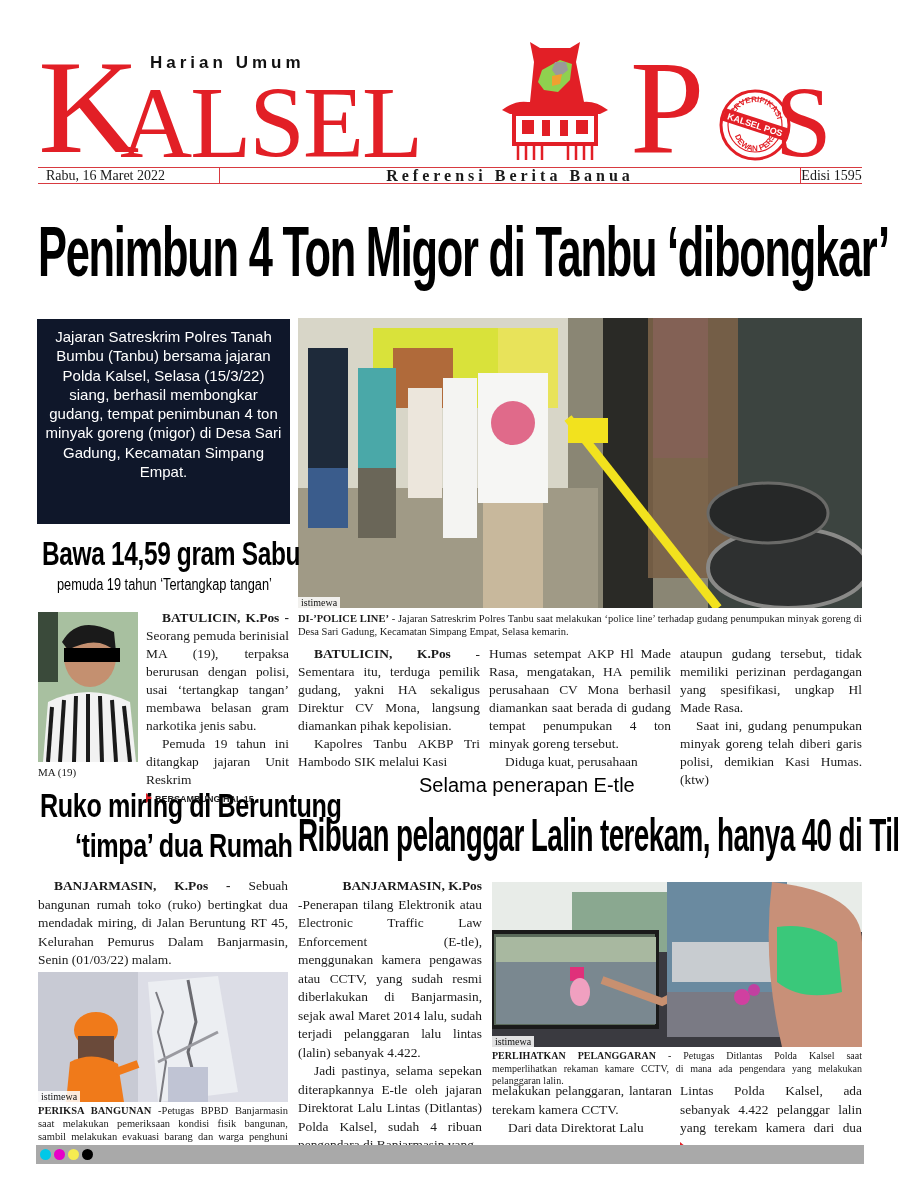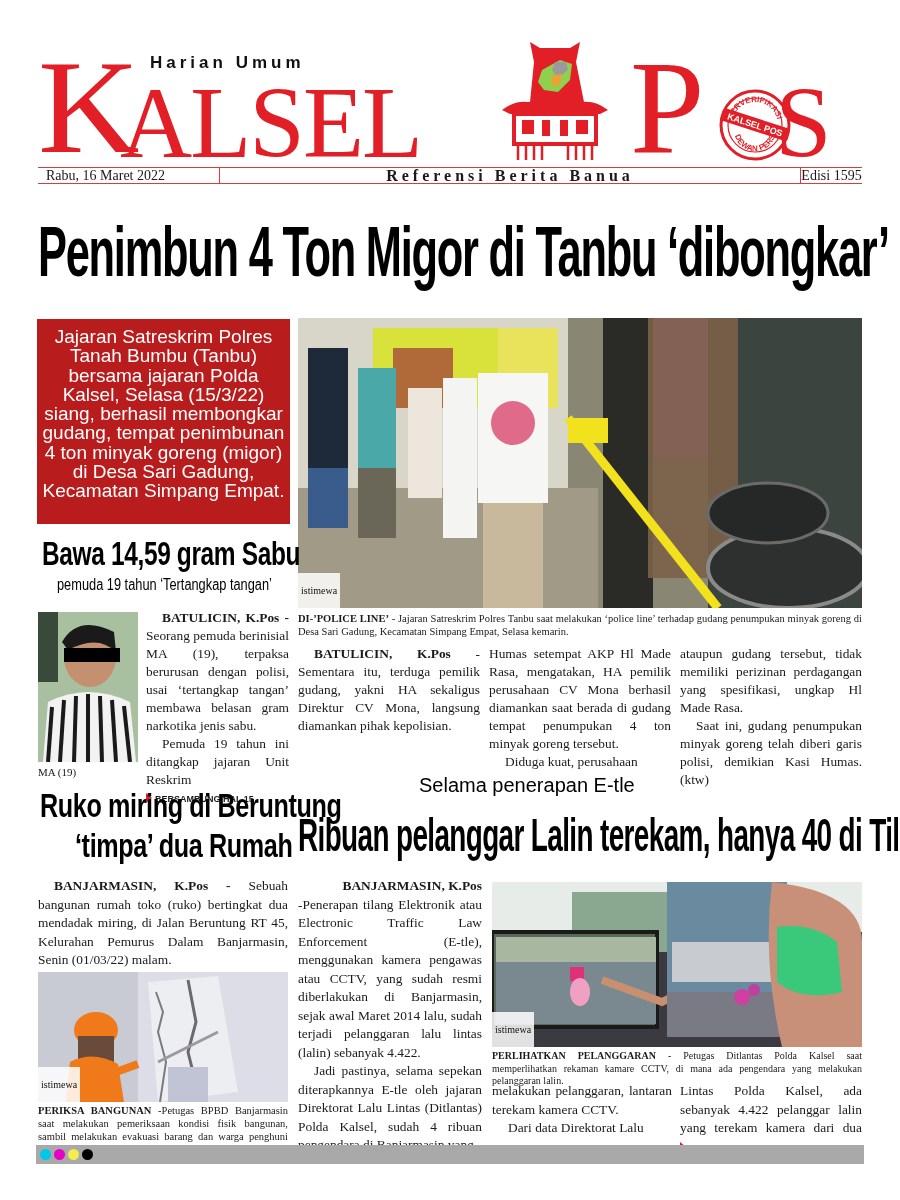--- a/index.html
+++ b/index.html
@@ -21,25 +21,25 @@
   .dateline .cell { height: 100%; display: flex; align-items: center; }
   .date { width: 182px; padding-left: 8px; border-right: 1px solid #d83a40; font-size: 14px; }
   .tagline { flex: 1; justify-content: center; font-size: 16px; font-weight: bold; letter-spacing: 4px; }
   .edition { width: 62px; border-left: 1px solid #d83a40; justify-content: center; font-size: 14px; }
 
   
   .hl { position: absolute; font-family: "Liberation Sans", sans-serif; font-weight: bold; color: #000; white-space: nowrap; transform-origin: left top; }
   .main-headline { left: 38px; top: 212px; font-size: 70px; letter-spacing: -2px; transform: scaleX(0.62); }
 
   
-  .lead-box { position: absolute; left: 37px; top: 319px; width: 253px; height: 205px; background: #b91c1c; color: #fff; font-family: "Liberation Sans", sans-serif; font-size: 19px; line-height: 19.3px; text-align: center; padding: 8px 4px; }
+  .lead-box { position: absolute; left: 37px; top: 319px; width: 253px; height: 205px; background: #0f172a; color: #fff; font-family: "Liberation Sans", sans-serif; font-size: 15px; line-height: 19.3px; text-align: center; padding: 8px 4px; }
 
   
   .photo { position: absolute; overflow: hidden; }
-  .credit { position: absolute; left: 0; bottom: 0; background: rgba(255,255,255,0.85); font-size: 10px; padding: 12px 3px; color: #111; }
+  .credit { position: absolute; left: 0; bottom: 0; background: rgba(255,255,255,0.85); font-size: 10px; padding: 0 3px; color: #111; }
 
   .photo-main { left: 298px; top: 318px; width: 564px; height: 290px; }
   .photo-suspect { left: 38px; top: 612px; width: 100px; height: 150px; }
   .photo-ruko { left: 38px; top: 972px; width: 250px; height: 130px; }
   .photo-cctv { left: 492px; top: 882px; width: 370px; height: 165px; }
 
   .caption { position: absolute; font-size: 10.5px; line-height: 13px; text-align: justify; }
   .caption b { font-weight: bold; }
 
   
@@ -152,20 +152,21 @@
   </svg>
   <div class="credit">istimewa</div>
 </div>
 
 <div class="caption" style="left:298px; top:612px; width:564px;">
   <b>DI-’POLICE LINE’</b><span> - Jajaran Satreskrim Polres Tanbu saat melakukan ‘police line’ terhadap gudang penumpukan minyak goreng di Desa Sari Gadung, Kecamatan Simpang Empat, Selasa kemarin.</span>
 </div>
 
 <div class="col" style="left:298px; top:645px; width:182px;">
   <p><b>BATULICIN, K.Pos</b> - <span>Sementara itu, terduga pemilik gudang, yakni HA sekaligus Direktur CV Mona, langsung diamankan pihak kepolisian.</span></p>
+  <p>Kapolres Tanbu AKBP Tri Hambodo SIK melalui Kasi</p>
 </div>
 <div class="col" style="left:489px; top:645px; width:182px;">
   <p style="text-indent:0">Humas setempat AKP Hl Made Rasa, mengatakan, HA pemilik perusahaan CV Mona berhasil diamankan saat berada di gudang tempat penumpukan 4 ton minyak goreng tersebut.</p>
   <p>Diduga kuat, perusahaan</p>
 </div>
 <div class="col" style="left:680px; top:645px; width:182px;">
   <p style="text-indent:0">ataupun gudang tersebut, tidak memiliki perizinan perdagangan yang spesifikasi, ungkap Hl Made Rasa.</p>
   <p>Saat ini, gudang penumpukan minyak goreng telah diberi garis polisi, demikian Kasi Humas. (ktw)</p>
 </div>
 

